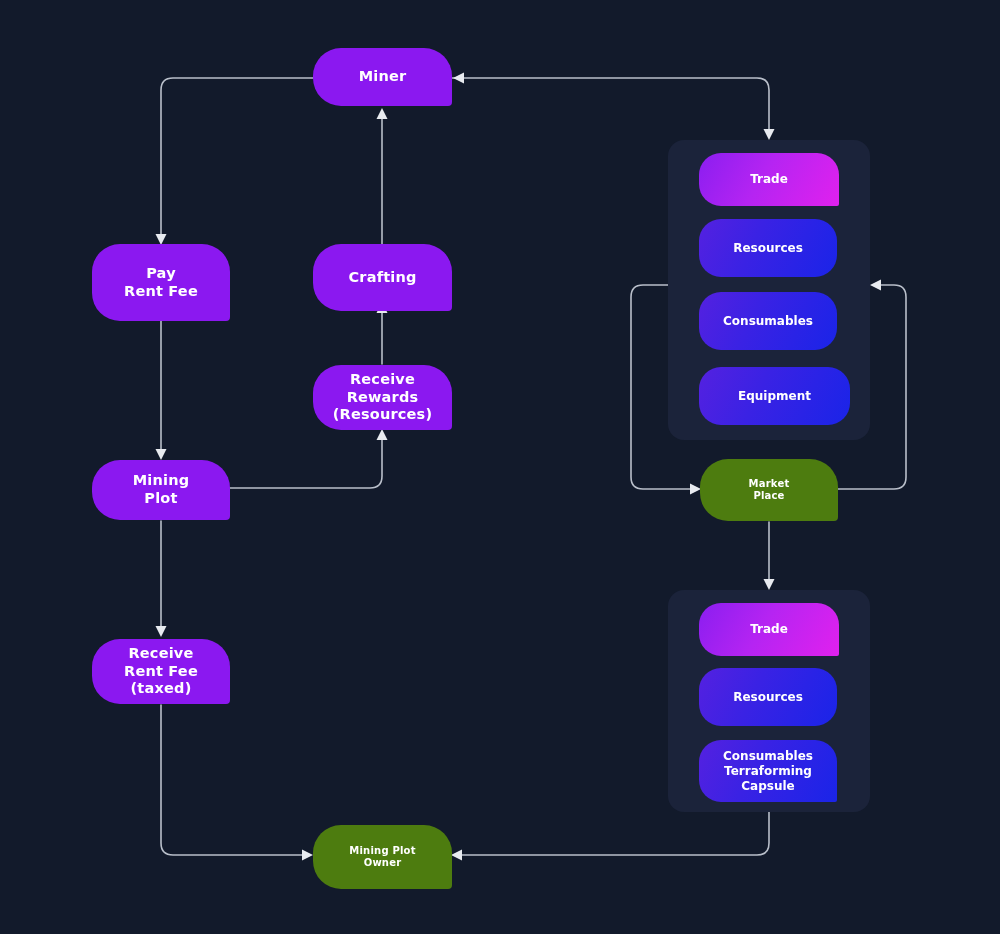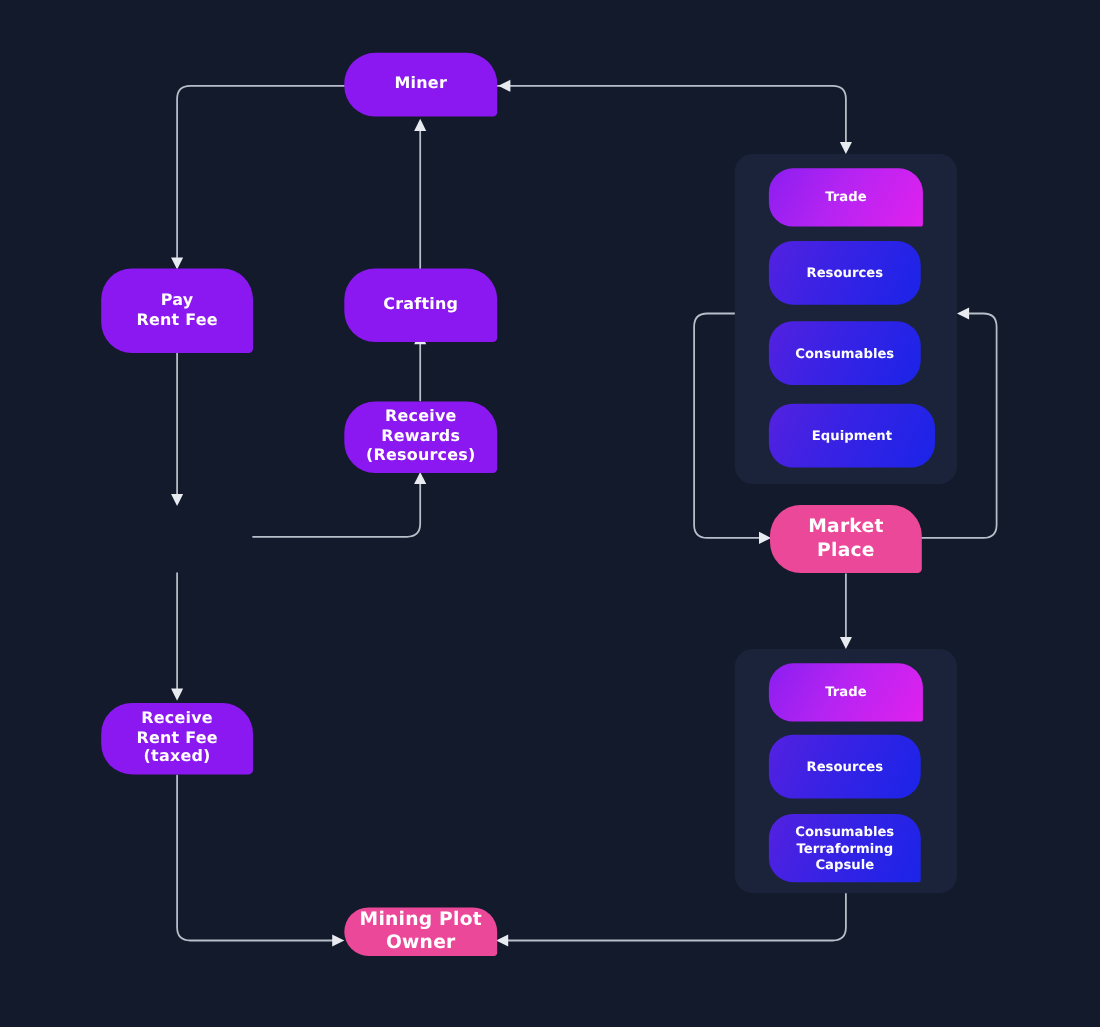--- a/index.html
+++ b/index.html
@@ -44,23 +44,23 @@
     line-height: 1.22;
   }
   
   .n-purple {
     background: #8b18f0;
     border-radius: 28px 28px 4px 28px;
     font-size: 14.5px;
     padding: 20px 10px;
   }
   .n-magenta {
-    background: #ec4899;
+    background: #4d7c0f;
     border-radius: 28px 28px 4px 28px;
-    font-size: 17px;
+    font-size: 10px;
     padding: 20px 10px;
   }
   
   .chip {
     position: absolute;
     display: flex;
     align-items: center;
     justify-content: center;
     text-align: center;
     color: #ffffff;
@@ -177,20 +177,21 @@
   <div class="chip chip-blue-sq" style="left:699px; top:740px; width:138px; height:62px;">Consumables<br>Terraforming<br>Capsule</div>
 
   <div class="node n-purple" style="left:313px; top:48px; width:139px; height:58px;">Miner</div>
 
   <div class="node n-purple" style="left:92px; top:244px; width:138px; height:77px;">Pay<br>Rent Fee</div>
 
   <div class="node n-purple" style="left:313px; top:244px; width:139px; height:67px;">Crafting</div>
 
   <div class="node n-purple" style="left:313px; top:365px; width:139px; height:65px;">Receive<br>Rewards<br>(Resources)</div>
 
+  <div class="node n-purple" style="left:92px; top:460px; width:138px; height:60px;">Mining<br>Plot</div>
 
   <div class="node n-purple" style="left:92px; top:639px; width:138px; height:65px;">Receive<br>Rent Fee<br>(taxed)</div>
 
   <div class="node n-magenta" style="left:700px; top:459px; width:138px; height:62px;">Market<br>Place</div>
 
-  <div class="node n-magenta" style="left:313px; top:825px; width:139px; height:44px;">Mining Plot<br>Owner</div>
+  <div class="node n-magenta" style="left:313px; top:825px; width:139px; height:64px;">Mining Plot<br>Owner</div>
 
 </div>
 
 </body></html>

